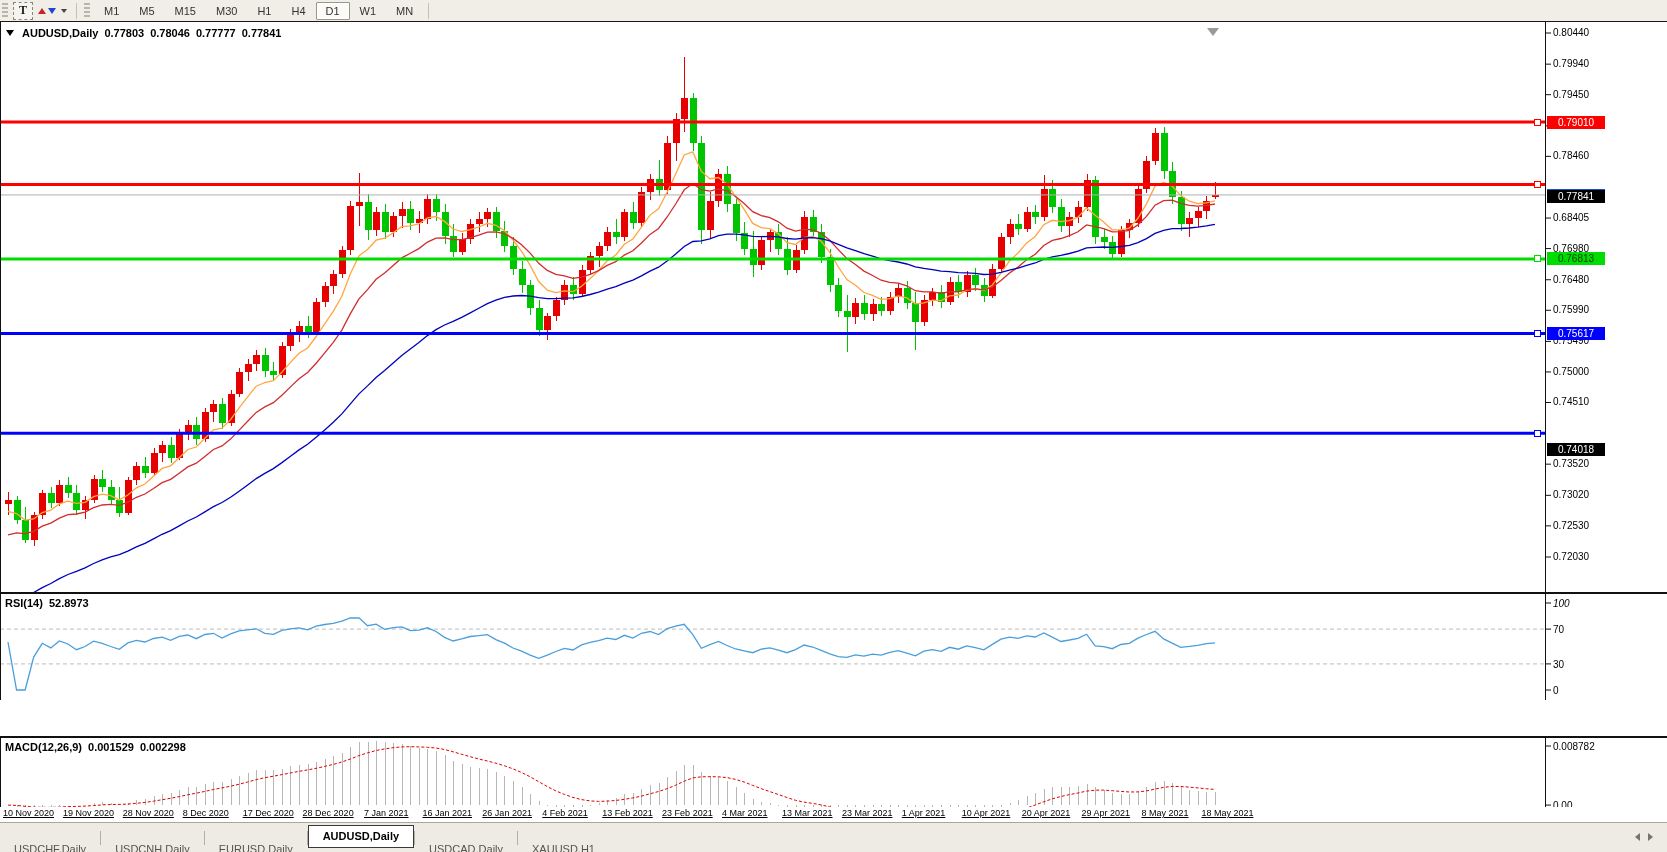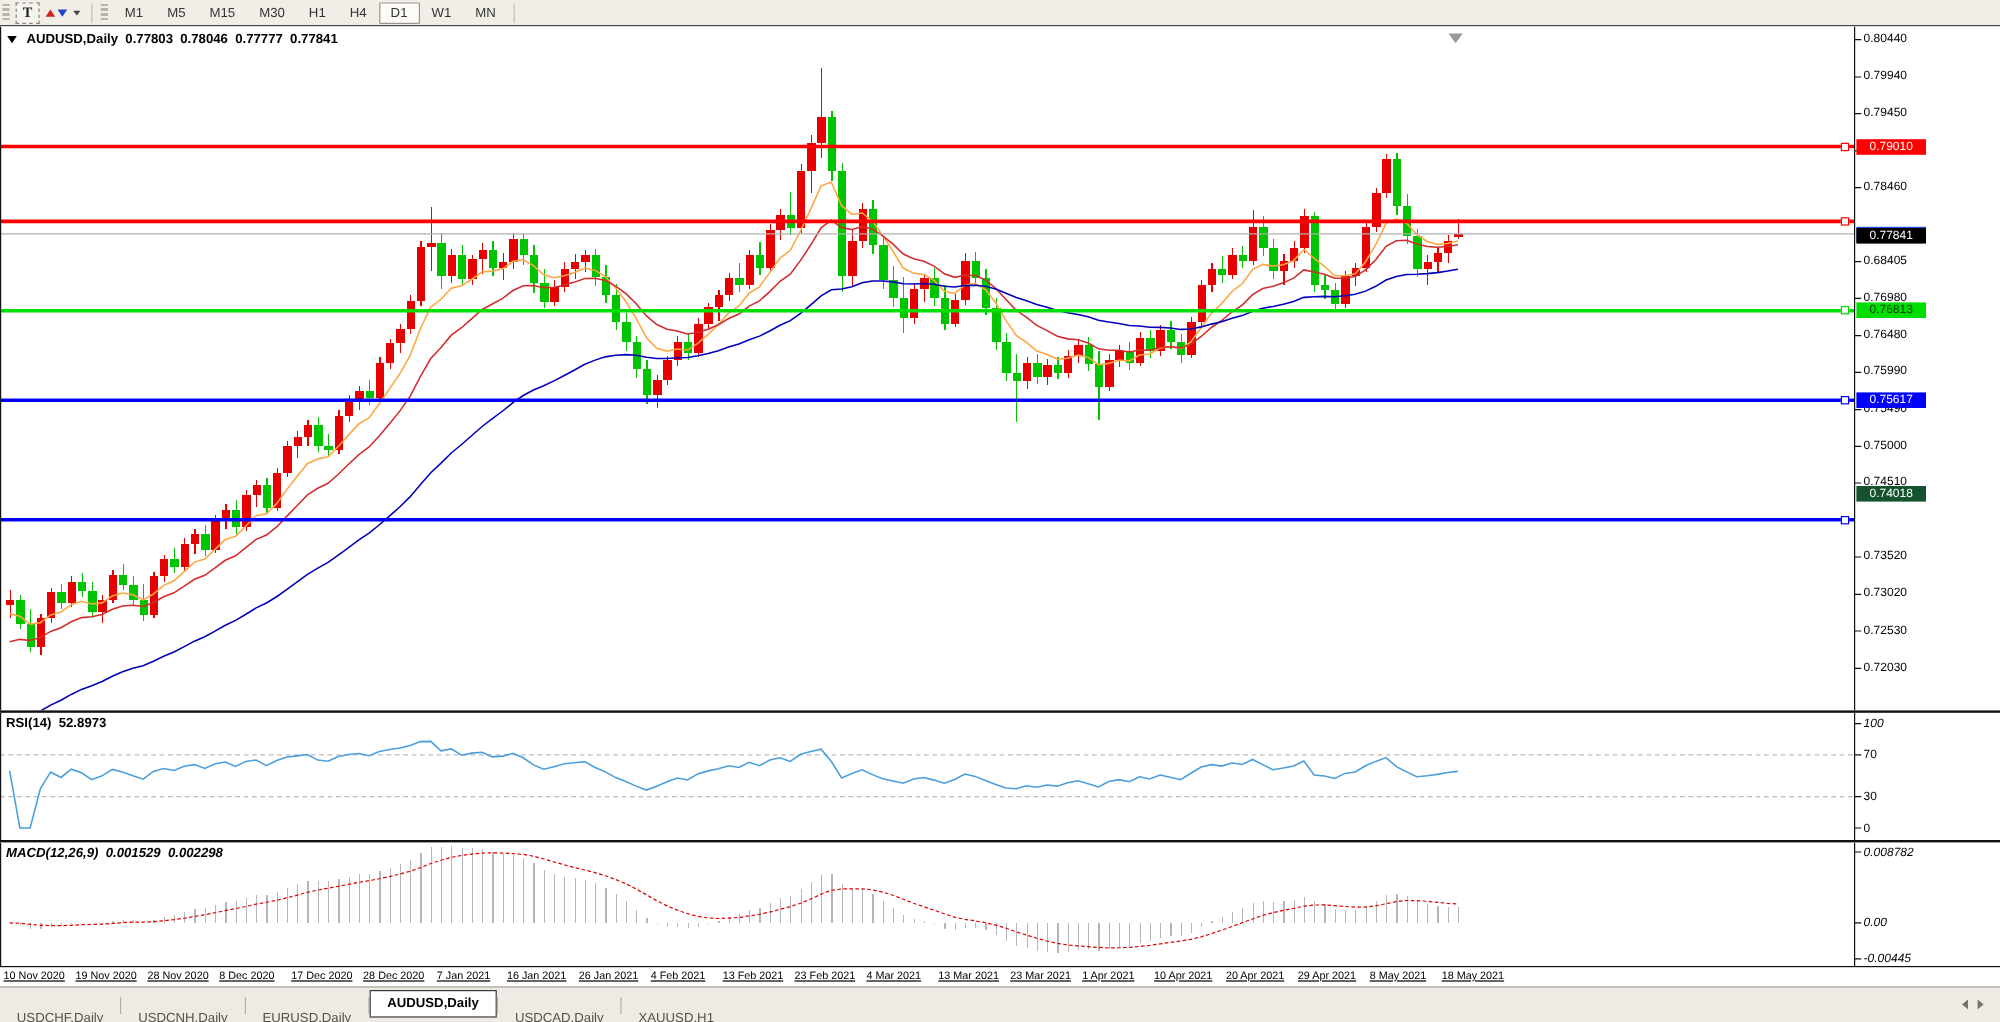--- a/index.html
+++ b/index.html
@@ -20,21 +20,21 @@
   .tri-dn-blue{border-left:4px solid transparent;border-right:4px solid transparent;border-top:6px solid #2244cc;}
   .caret{border-left:3px solid transparent;border-right:3px solid transparent;border-top:4px solid #444;margin-left:3px;}
   .vsep{width:1px;height:16px;background:#c4c0b4;margin:0 5px;}
   .tf-btn{padding:2px 9px;font-size:11px;color:#333;border:1px solid transparent;border-radius:1px;}
   .tf-btn.active{background:#fcfbf7;border:1px solid #9a968a;box-shadow:inset 0 0 0 1px #ffffff;}
 
   
   .panel{position:absolute;left:0;width:1667px;background:#fff;box-sizing:border-box;}
   #main-panel{top:22px;height:570px;}
   #rsi-panel{top:592px;height:108px;border-top:2px solid #111;}
-  #macd-panel{top:700px;height:106px;border-top:2px solid #111;border-bottom:1px solid #111;font-style:italic;}
+  #macd-panel{top:736px;height:106px;border-top:2px solid #111;border-bottom:1px solid #111;}
   #date-axis{top:807px;height:15px;}
   .panel svg{position:absolute;top:0;left:0;}
 
   .pane-label{position:absolute;top:3px;left:5px;font-size:11px;font-weight:600;color:#000;
               display:flex;gap:6px;z-index:5;}
   #main-title{top:5px;}
   .sym-caret{width:0;height:0;border-left:4px solid transparent;border-right:4px solid transparent;
              border-top:6px solid #000;margin:3px 2px 0 1px;}
 
   .axis-lbl{position:absolute;left:1553px;width:70px;font-size:10px;color:#000;white-space:nowrap;}
@@ -430,21 +430,21 @@
         <div class="axis-lbl" style="top:529.0018699999997px;">0.72030</div>
         <div class="lvl-marker" style="left:1534px;top:96.59900999999986px;border:1px solid #ff0000;"></div>
         <div class="badge" style="top:93.59900999999986px;background:#ff0000;color:#ffffff;">0.79010</div>
         <div class="lvl-marker" style="left:1534px;top:158.96831700000033px;border:1px solid #ff0000;"></div>
         <div class="badge" style="top:167px;background:#1d4ed8;color:#ffffff;text-align:right;">0.78009</div>
         <div class="lvl-marker" style="left:1534px;top:233.48748900000015px;border:1px solid #00dd00;"></div>
         <div class="badge" style="top:230.48748900000015px;background:#00dd00;color:#083808;">0.76813</div>
         <div class="lvl-marker" style="left:1534px;top:308.00666099999995px;border:1px solid #0000ff;"></div>
         <div class="badge" style="top:305.00666099999995px;background:#0000ff;color:#ffffff;">0.75617</div>
         <div class="lvl-marker" style="left:1534px;top:407.63555400000035px;border:1px solid #0000ff;"></div>
-        <div class="badge" style="top:383px;background:#14532d;color:#ffffff;">0.74018</div>
+        <div class="badge" style="top:421px;background:#000000;color:#ffffff;">0.74018</div>
         <div class="badge" style="top:167.93589299999974px;background:#000000;color:#ffffff;">0.77841</div>
       </div>
   </div>
 
   <div class="panel" id="rsi-panel">
     <svg id="rsi-svg" width="1667" height="106">
         <line x1="0" y1="35.1" x2="1545" y2="35.1" stroke="#bdbdbd" stroke-width="1" stroke-dasharray="4,3"></line>
         <line x1="0" y1="69.9" x2="1545" y2="69.9" stroke="#bdbdbd" stroke-width="1" stroke-dasharray="4,3"></line>
         <polyline points="8,48.1 16.560000000000002,96.0 25.12,96.0 33.68,63.1 42.24,49.3 50.800000000000004,53.9 59.36,47.0 67.92,50.0 76.48,55.7 85.04,52.5 93.60000000000001,47.2 102.16000000000001,49.4 110.72,52.5 119.28,55.3 127.84,48.9 136.4,46.4 144.96,48.0 153.52,44.5 162.08,43.2 170.64000000000001,46.4 179.20000000000002,42.4 187.76000000000002,41.0 196.32000000000002,44.7 204.88000000000002,40.5 213.44,39.3 222,44.1 230.56,39.8 239.12,36.9 247.68,35.9 256.24,34.8 264.8,39.4 273.36,40.4 281.92,36.4 290.48,34.8 299.04,33.9 307.6,35.8 316.16,32.2 324.72,30.5 333.28000000000003,29.3 341.84000000000003,27.2 350.40000000000003,24.0 358.96000000000004,23.8 367.52000000000004,31.7 376.08000000000004,30.1 384.64000000000004,35.3 393.20000000000005,33.6 401.76000000000005,32.9 410.32000000000005,36.7 418.88,36.1 427.44,33.8 436,37.5 444.56,43.4 453.12,47.0 461.68,44.9 470.24,42.5 478.8,41.7 487.36,40.7 495.92,45.6 504.48,49.2 513.04,54.0 521.6,57.2 530.1600000000001,61.1 538.72,64.4 547.2800000000001,61.2 555.84,57.5 564.4,54.3 572.96,56.0 581.52,50.9 590.08,48.4 598.64,46.6 607.2,44.1 615.76,45.5 624.32,41.3 632.88,44.1 641.44,39.3 650,37.5 658.5600000000001,40.5 667.12,34.6 675.6800000000001,32.2 684.24,30.3 692.8000000000001,40.6 701.36,54.3 709.9200000000001,50.6 718.48,47.5 727.0400000000001,51.5 735.6,55.0 744.1600000000001,56.8 752.72,58.7 761.2800000000001,55.1 769.84,53.9 778.4000000000001,56.1 786.96,58.7 795.5200000000001,55.6 804.08,51.0 812.6400000000001,53.0 821.2,56.4 829.76,59.8 838.32,62.6 846.88,63.3 855.44,60.8 864,62.1 872.5600000000001,60.2 881.12,61.1 889.6800000000001,58.3 898.24,56.6 906.8000000000001,59.1 915.36,61.8 923.9200000000001,57.2 932.48,55.7 941.0400000000001,57.4 949.6,53.3 958.1600000000001,55.2 966.72,51.9 975.2800000000001,53.7 983.84,55.8 992.4000000000001,50.4 1000.96,45.2 1009.5200000000001,43.2 1018.08,44.4 1026.64,41.8 1035.2,43.0 1043.76,38.9 1052.3200000000002,43.2 1060.88,47.5 1069.44,46.0 1078,44.3 1086.5600000000002,40.2 1095.1200000000001,51.9 1103.68,52.6 1112.24,54.7 1120.8,50.5 1129.3600000000001,49.3 1137.92,44.1 1146.48,40.5 1155.04,37.3 1163.6000000000001,44.9 1172.16,49.2 1180.72,53.3 1189.28,52.4 1197.8400000000001,51.3 1206.4,49.7 1214.96,48.8" fill="none" stroke="#4a9edc" stroke-width="1.3"></polyline>
         <line x1="0.5" y1="0" x2="0.5" y2="106" stroke="#111"></line>

